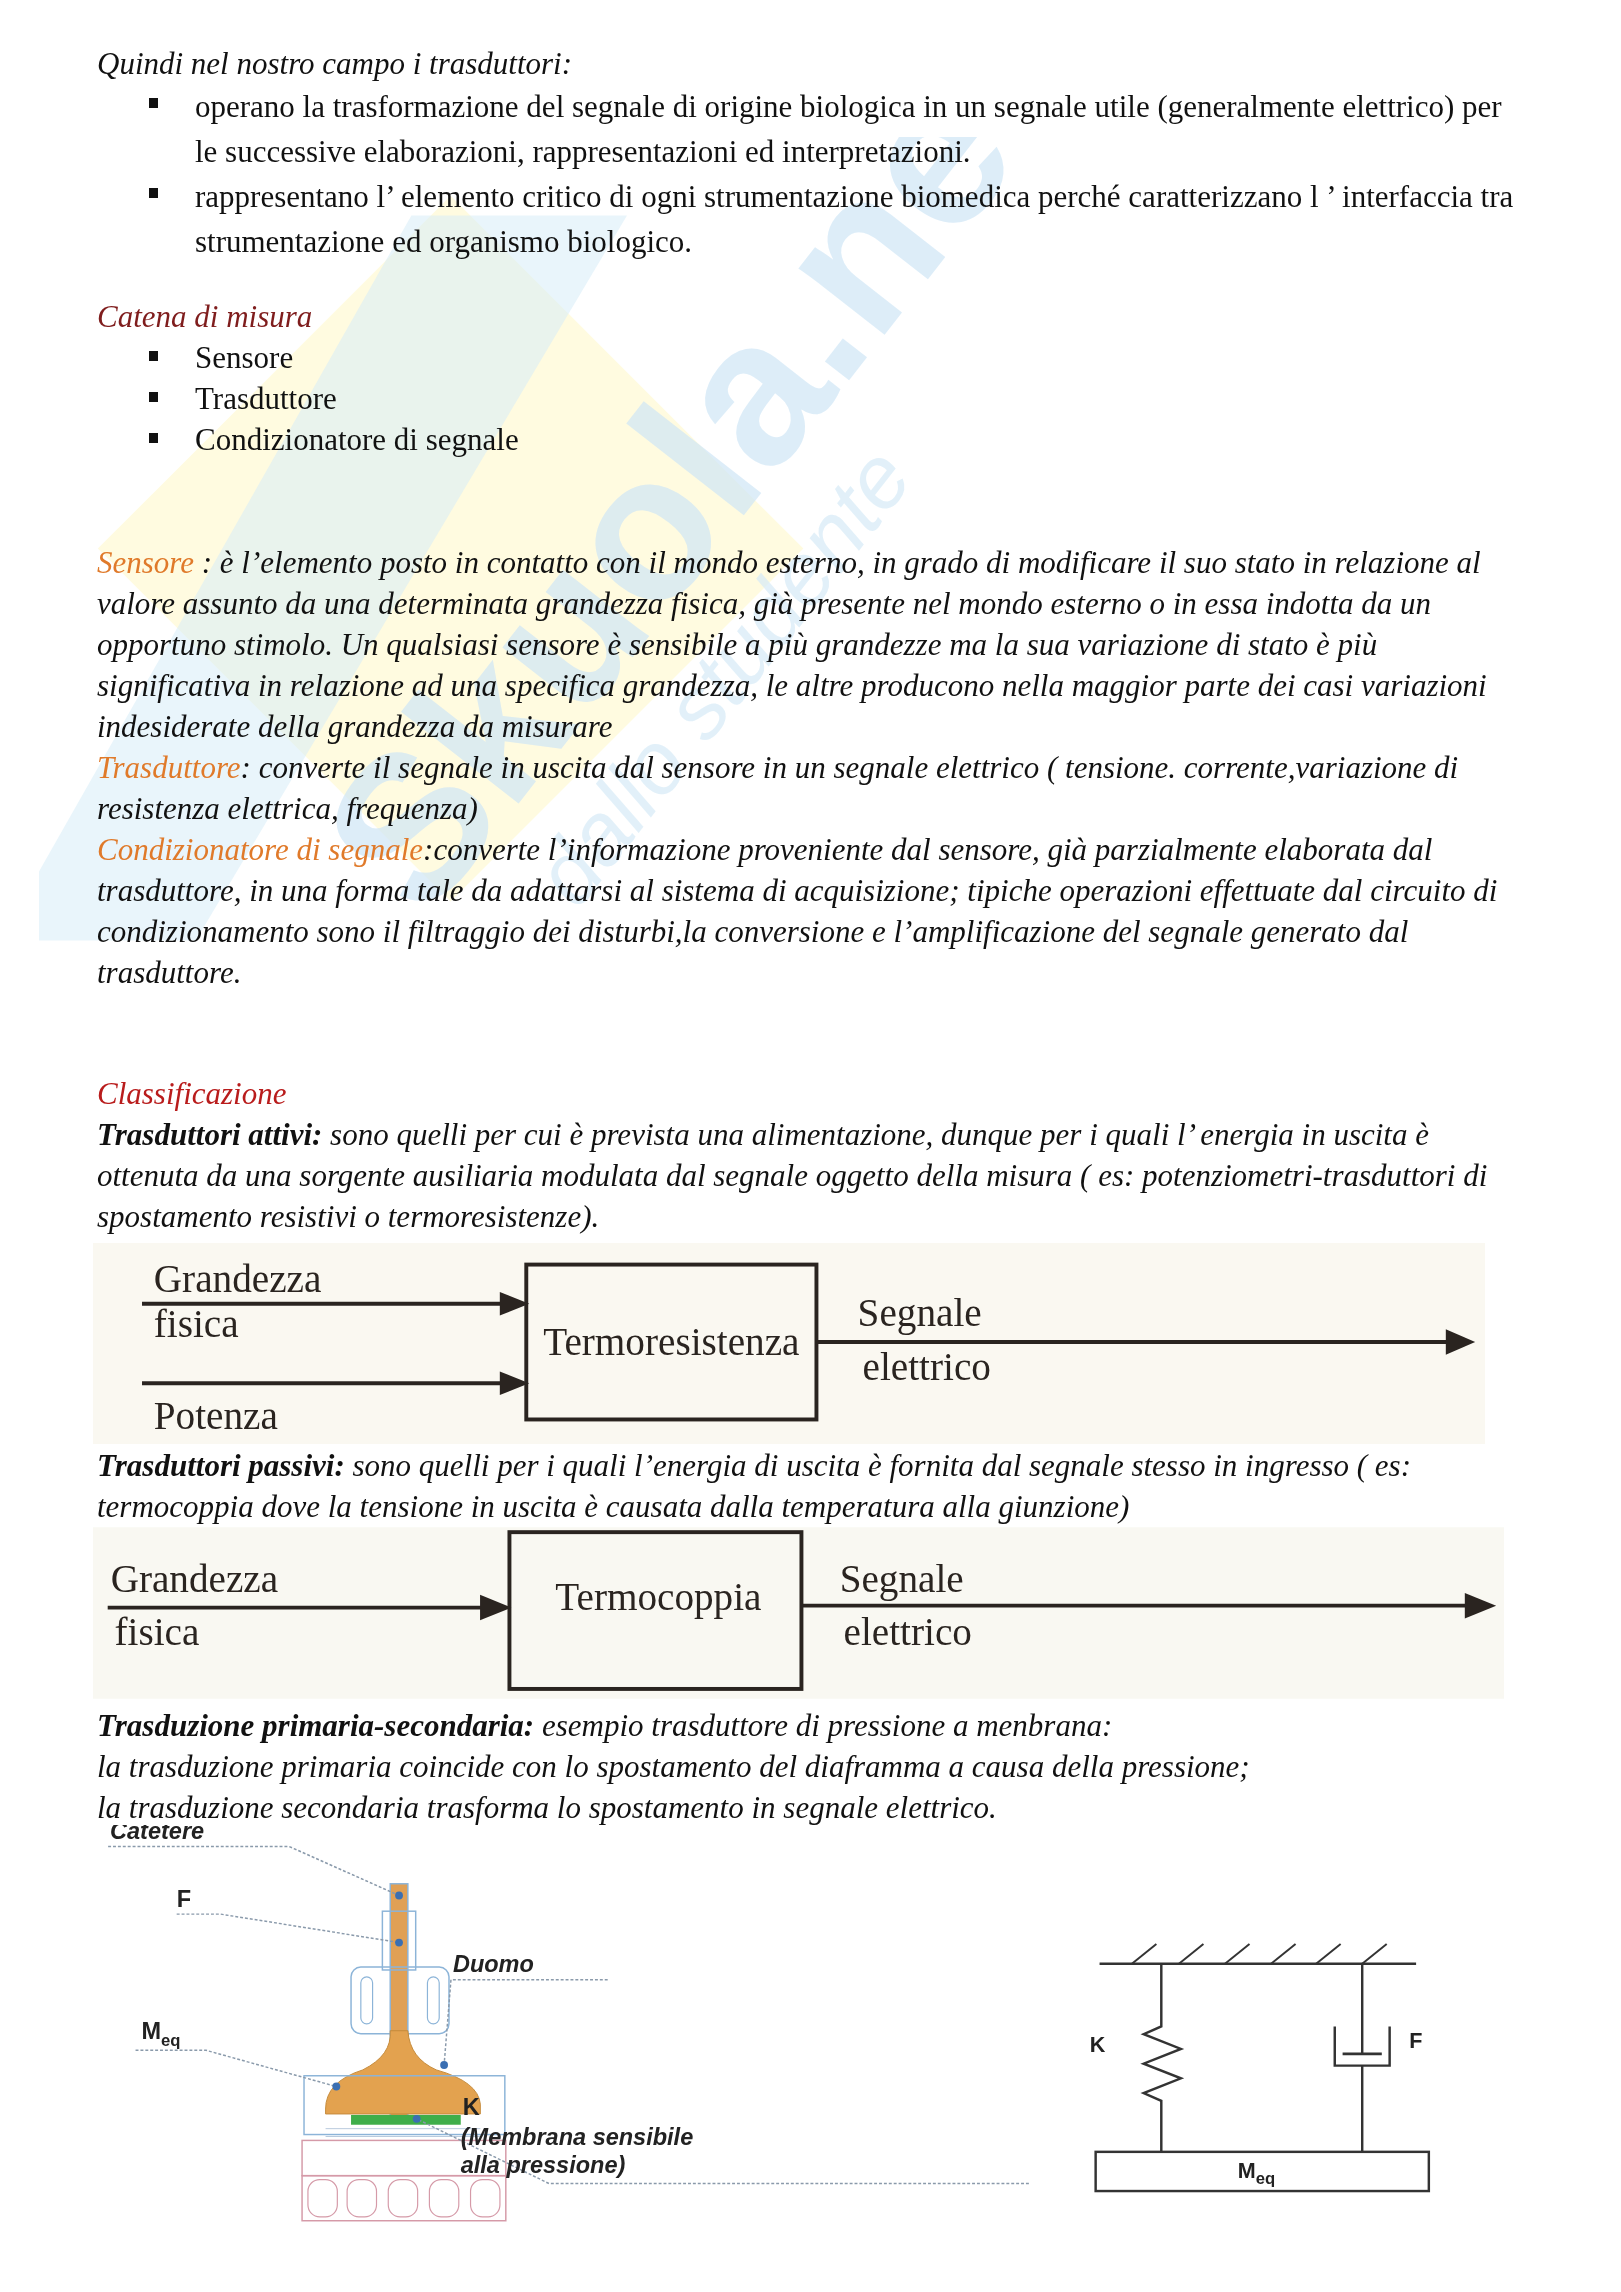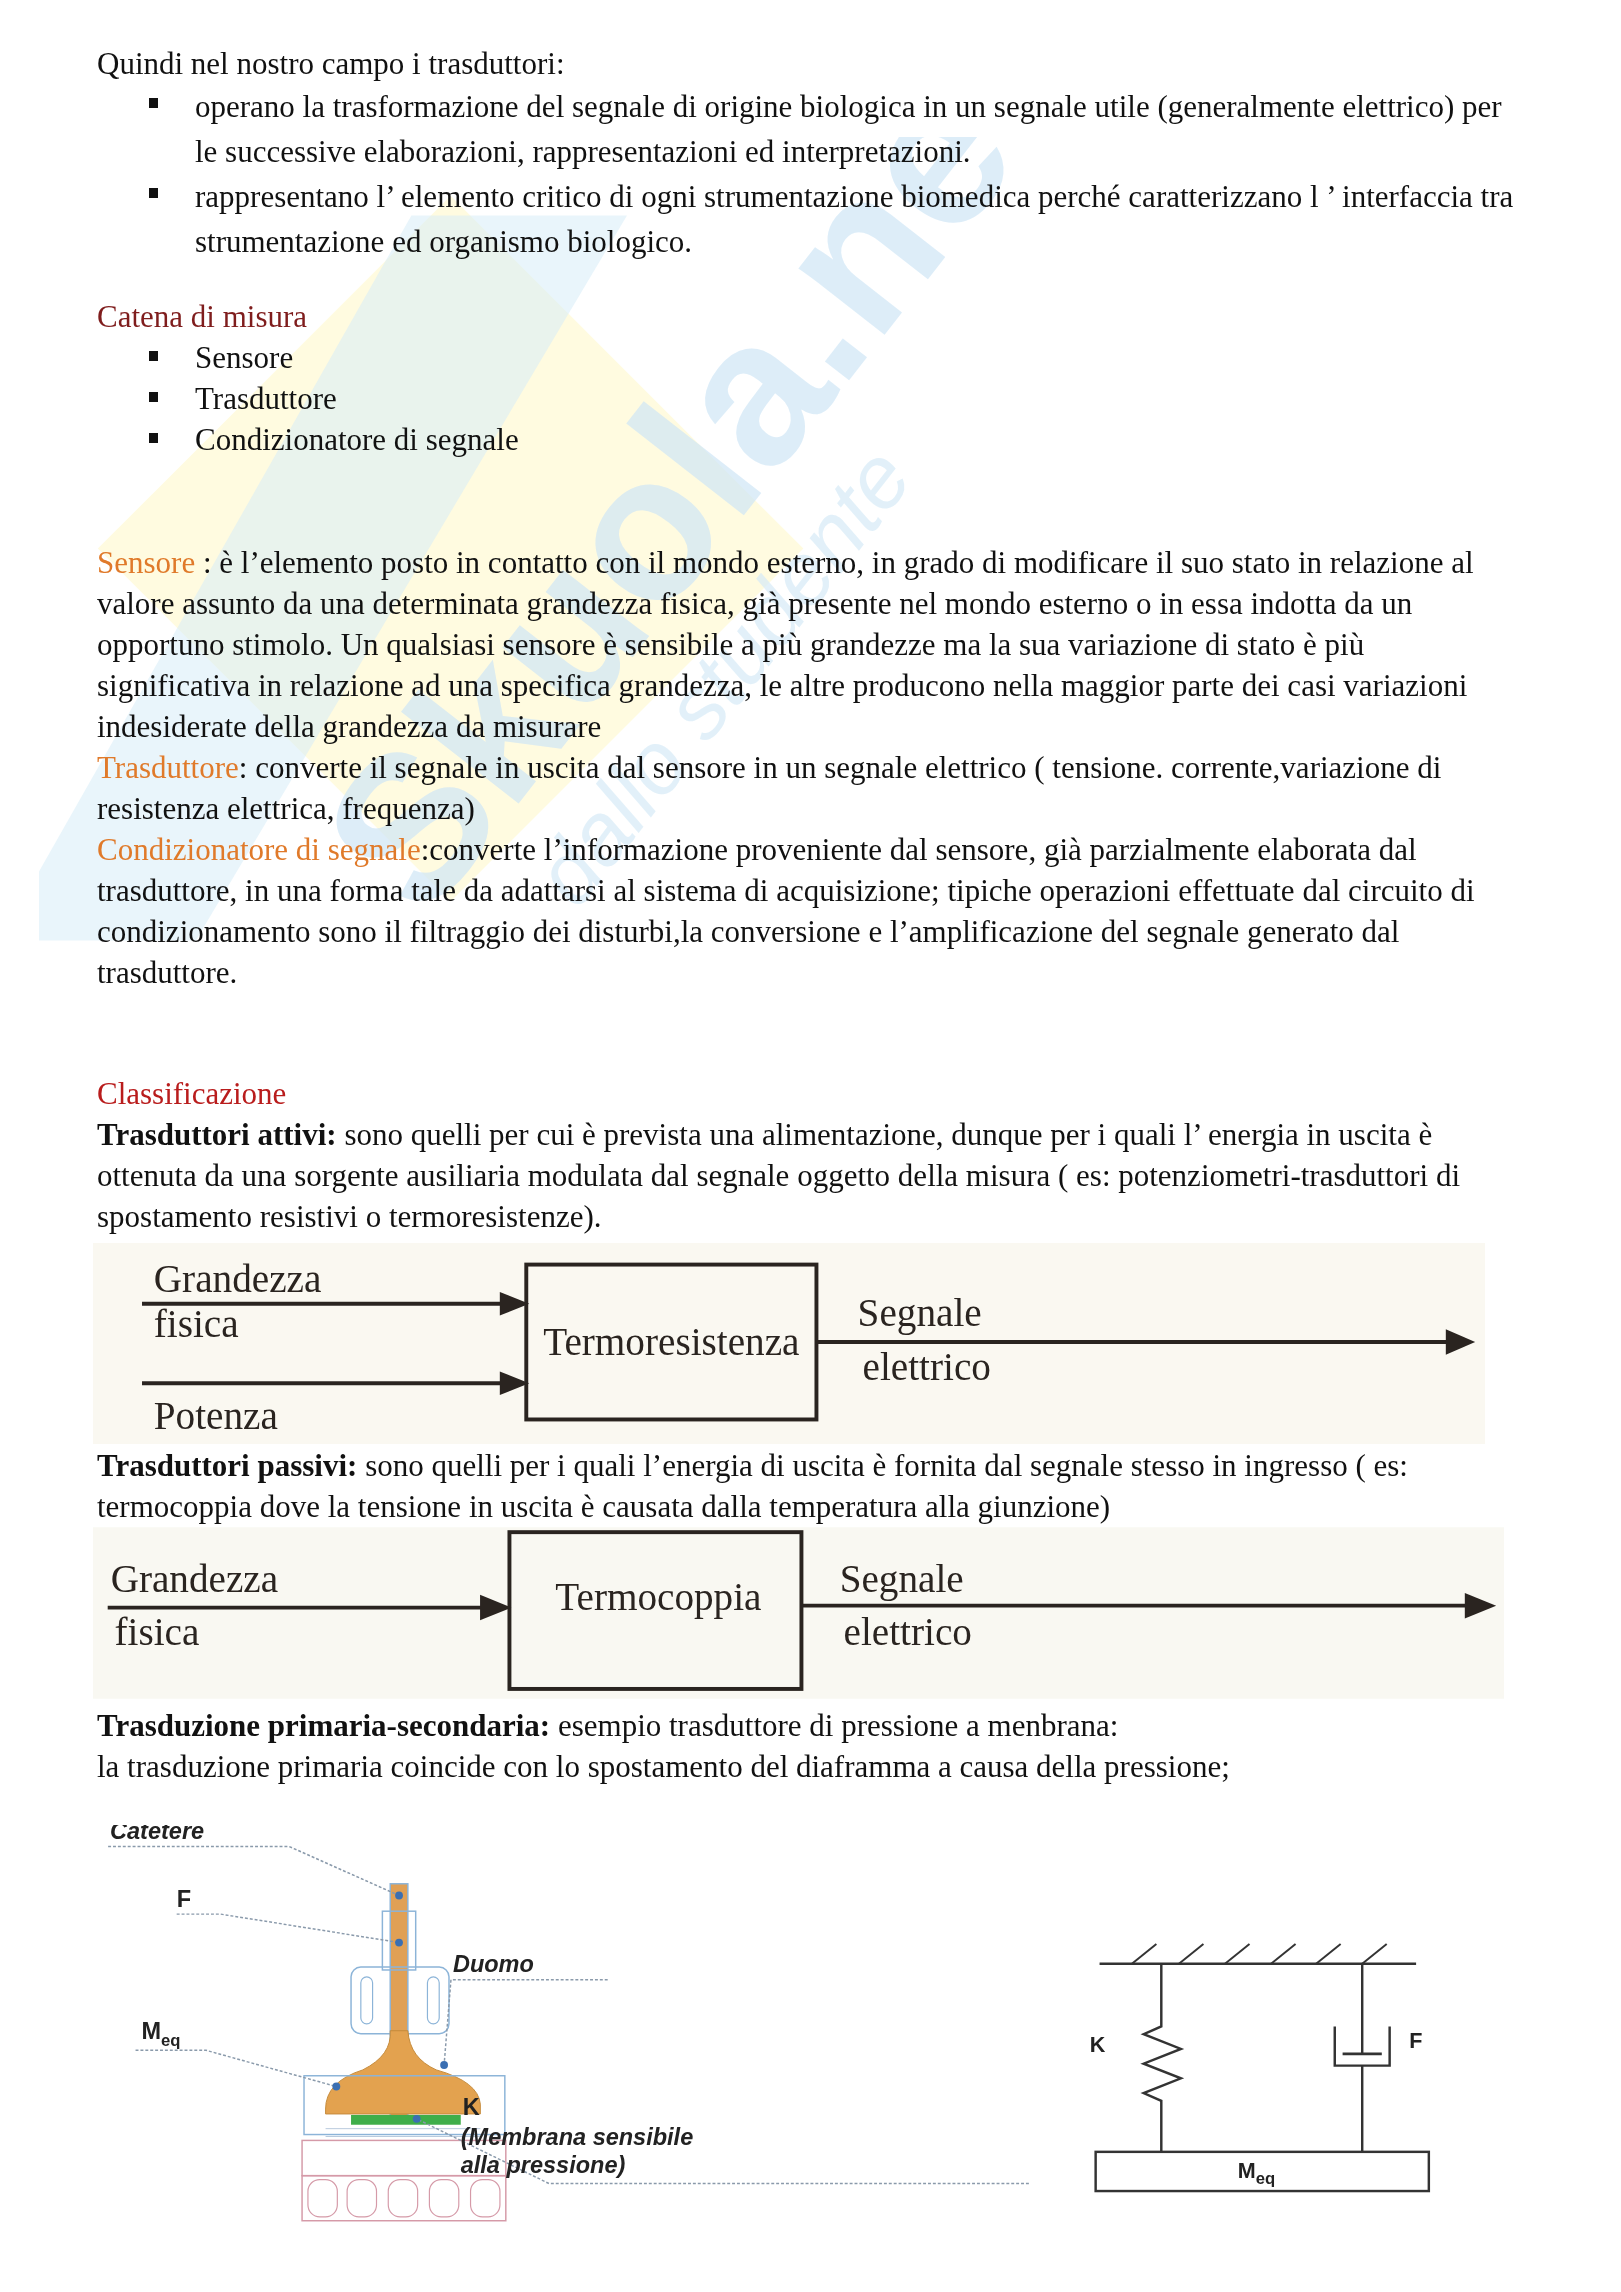--- a/index.html
+++ b/index.html
@@ -1,20 +1,20 @@
 <!DOCTYPE html>
 <html><head>
 <meta charset="utf-8">
 <style>
   html, body { margin: 0; padding: 0; background: #ffffff; }
   body { width: 1621px; height: 2293px; position: relative; overflow: hidden;
          font-family: "Liberation Serif", serif; color: #111; }
   .wm { position: absolute; left: 39px; top: 137px; width: 980px; height: 882px; pointer-events: none; }
   .blk { position: absolute; left: 97px; right: 98px; font-size: 31px; line-height: 41px; }
-  .blk p { margin: 0; }
+  .blk p { margin: 0; font-style: italic; }
   ul.sq { list-style: none; margin: 0; padding: 0 0 0 98px; }
   ul.sq li { position: relative; }
   ul.sq li::before { content: ""; position: absolute; left: -46px; top: 13.7px; width: 8.8px; height: 10.8px; background: #111; }
   .red { color: #7f1d1d; }
   .orange { color: #e07a2a; }
   .green { color: #b91c1c; }
   .bold { font-weight: bold; }
   .fig { position: absolute; }
   .fig svg { display: block; }
   .fig text { font-family: "Liberation Serif", serif; }
@@ -93,20 +93,21 @@
     <text x="22" y="120" font-size="40" fill="#2a2420">fisica</text>
     <text x="577" y="84" font-size="40" fill="#2a2420" text-anchor="middle">Termocoppia</text>
     <text x="762" y="66" font-size="40" fill="#2a2420">Segnale</text>
     <text x="766" y="120" font-size="40" fill="#2a2420">elettrico</text>
   </svg>
 </div>
 
 <div class="blk" style="top:1705px;">
   <p><span class="bold">Trasduzione primaria-secondaria:</span><span> esempio trasduttore di pressione a menbrana:</span></p>
   <p>la trasduzione primaria coincide con lo spostamento del diaframma a causa della pressione;</p>
+  <p>la trasduzione secondaria  trasforma lo spostamento in segnale elettrico.</p>
 </div>
 
 <div class="fig sans" style="left:98px; top:1825px;">
   <svg width="941" height="431" viewBox="0 0 960 440">
 
     <rect x="298" y="60" width="18" height="240" fill="#e0a055" stroke="#8cb4d8" stroke-width="1.5"></rect>
     <rect x="290" y="88" width="34" height="60" fill="none" stroke="#8cb4d8" stroke-width="1.5"></rect>
     <rect x="258" y="145" width="100" height="68" rx="10" fill="none" stroke="#8cb4d8" stroke-width="1.5"></rect>
     <rect x="268" y="155" width="12" height="48" rx="6" fill="none" stroke="#8cb4d8" stroke-width="1.2"></rect>
     <rect x="336" y="155" width="12" height="48" rx="6" fill="none" stroke="#8cb4d8" stroke-width="1.2"></rect>

